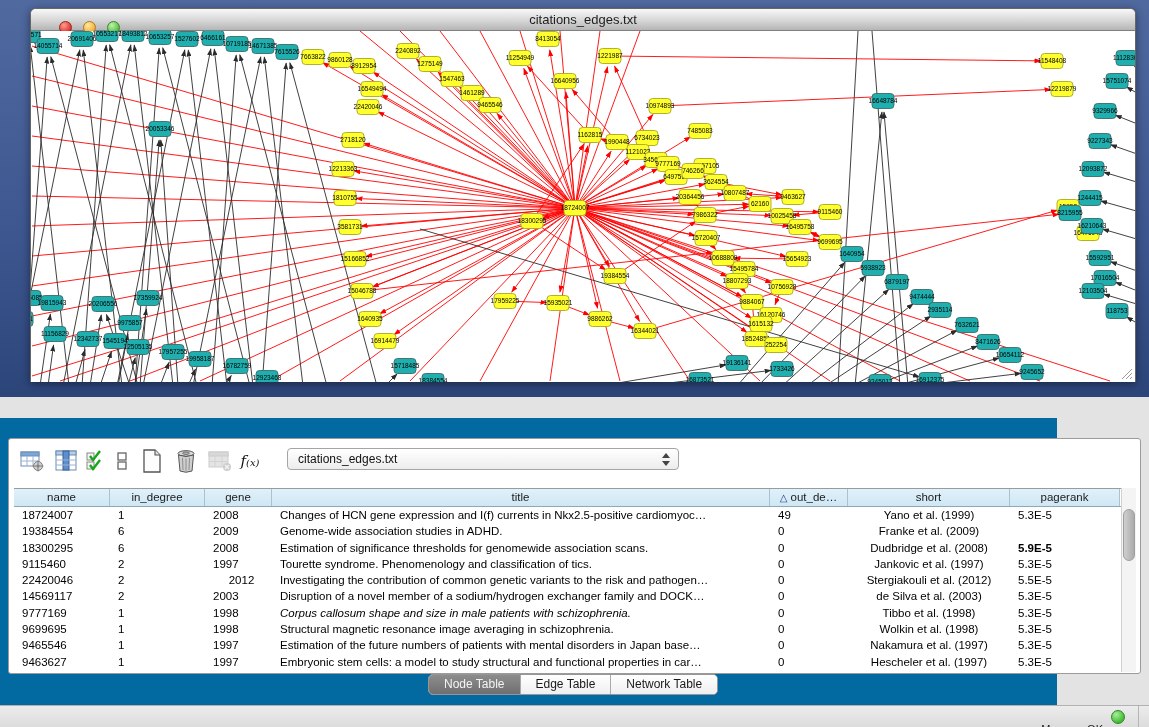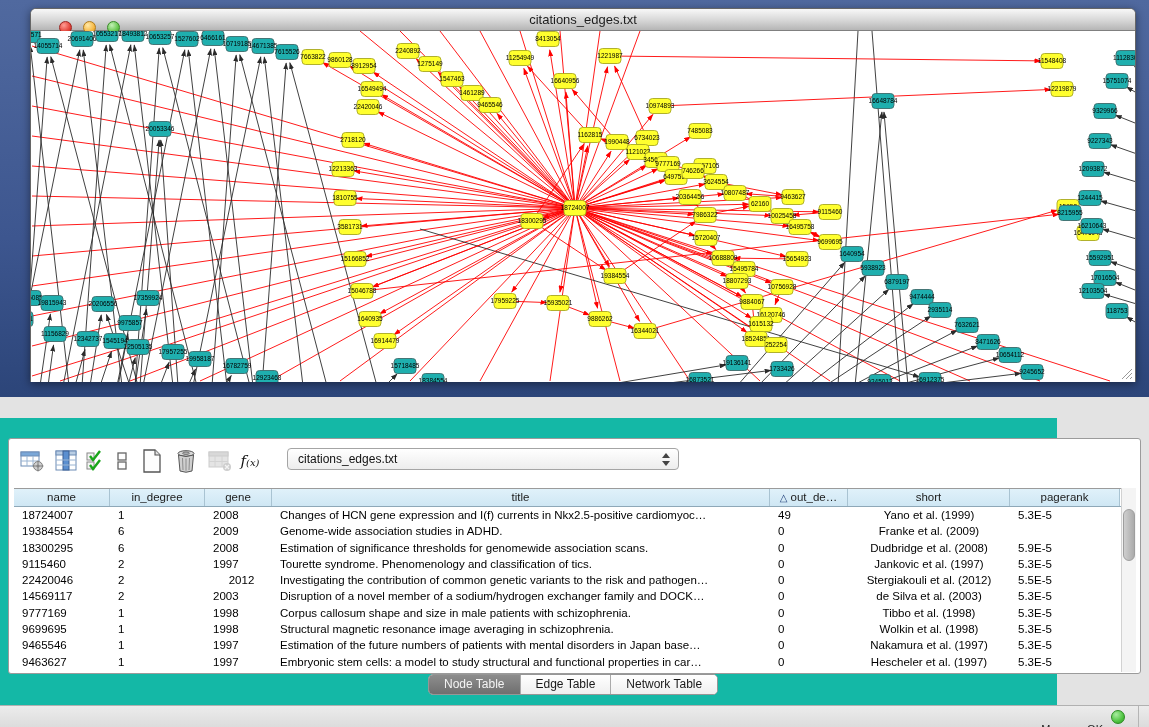--- a/index.html
+++ b/index.html
@@ -30,21 +30,21 @@
   
   .divider { position:absolute; left:0; top:397px; width:1149px; height:21px;
              background:linear-gradient(#f1f1f1,#dedede 35%,#d8d8d8); border-bottom:1px solid #cccccc; }
   .divider-title { position:absolute; left:12px; top:4px; font-size:12px; color:#222; }
   .grip { position:absolute; left:569px; top:2px; width:10px; height:5px;
           background:#bbb; border:1px solid #999; border-radius:2px; }
   .float-ic { position:absolute; right:44px; top:4px; width:14px; height:13px; }
   .close-ic { position:absolute; right:16px; top:4px; width:13px; height:13px; }
 
   
-  .panel { position:absolute; left:0; top:418px; width:1057px; height:287px; background:#14b8a6; }
+  .panel { position:absolute; left:0; top:418px; width:1057px; height:287px; background:#0369a1; }
   .content-box { position:absolute; left:8px; top:20px; width:1133px; height:236px;
                  background:#fff; border:1px solid #9b9b9b; border-radius:3px; }
   .toolbar { position:absolute; left:8px; top:6px; height:32px; display:flex; align-items:center; }
   .tb-btn { width:30px; height:28px; display:flex; align-items:center; justify-content:center; margin-right:4px; }
   .tb-btn.narrow { width:22px; }
   .fx { font-family:"DejaVu Serif",serif; font-style:italic; font-size:15px; color:#111; }
   .fx small { font-size:10px; }
   .dropdown { position:absolute; left:278px; top:9px; width:392px; height:22px;
               background:linear-gradient(#ffffff,#ededed); border:1px solid #a5a5a5; border-radius:4px; }
   .dropdown .val { position:absolute; left:10px; top:3px; font-size:12px; color:#111; }
@@ -673,21 +673,21 @@
             <div class="td c" style="width: 162px;">Franke et al. (2009)</div>
             <div class="td" style="width: 110px; margin-top: 44px;">5.6E-5</div>
           </div>
           <div class="tr">
             <div class="td" style="width: 96px;">18300295</div>
             <div class="td" style="width: 95px;">6</div>
             <div class="td" style="width: 67px;">2008</div>
             <div class="td" style="width: 498px;">Estimation of significance thresholds for genomewide association scans.</div>
             <div class="td" style="width: 78px;">0</div>
             <div class="td c" style="width: 162px;">Dudbridge et al. (2008)</div>
-            <div class="td" style="width: 110px;">5.9E-5</div>
+            <div class="td" style="width: 110px; font-weight: bold;">5.9E-5</div>
           </div>
           <div class="tr">
             <div class="td" style="width: 96px;">9115460</div>
             <div class="td" style="width: 95px;">2</div>
             <div class="td" style="width: 67px;">1997</div>
             <div class="td" style="width: 498px;">Tourette syndrome. Phenomenology and classification of tics.</div>
             <div class="td" style="width: 78px;">0</div>
             <div class="td c" style="width: 162px;">Jankovic et al. (1997)</div>
             <div class="td" style="width: 110px;">5.3E-5</div>
           </div>
@@ -706,21 +706,21 @@
             <div class="td" style="width: 67px;">2003</div>
             <div class="td" style="width: 498px;">Disruption of a novel member of a sodium/hydrogen exchanger family and DOCK…</div>
             <div class="td" style="width: 78px;">0</div>
             <div class="td c" style="width: 162px;">de Silva et al. (2003)</div>
             <div class="td" style="width: 110px;">5.3E-5</div>
           </div>
           <div class="tr">
             <div class="td" style="width: 96px;">9777169</div>
             <div class="td" style="width: 95px;">1</div>
             <div class="td" style="width: 67px;">1998</div>
-            <div class="td" style="width: 498px;">Corpus callosum shape and size in male patients with schizophrenia.</div>
+            <div class="td" style="width: 498px; font-style: italic;">Corpus callosum shape and size in male patients with schizophrenia.</div>
             <div class="td" style="width: 78px;">0</div>
             <div class="td c" style="width: 162px;">Tibbo et al. (1998)</div>
             <div class="td" style="width: 110px;">5.3E-5</div>
           </div>
           <div class="tr">
             <div class="td" style="width: 96px;">9699695</div>
             <div class="td" style="width: 95px;">1</div>
             <div class="td" style="width: 67px;">1998</div>
             <div class="td" style="width: 498px;">Structural magnetic resonance image averaging in schizophrenia.</div>
             <div class="td" style="width: 78px;">0</div>

